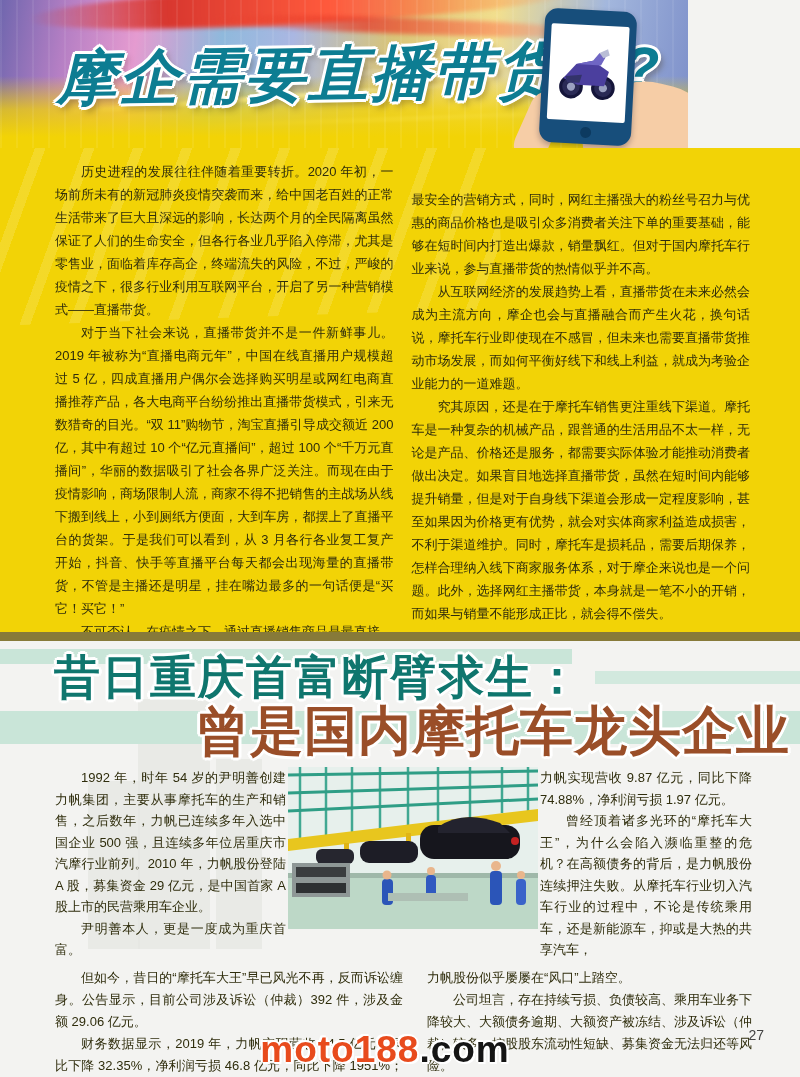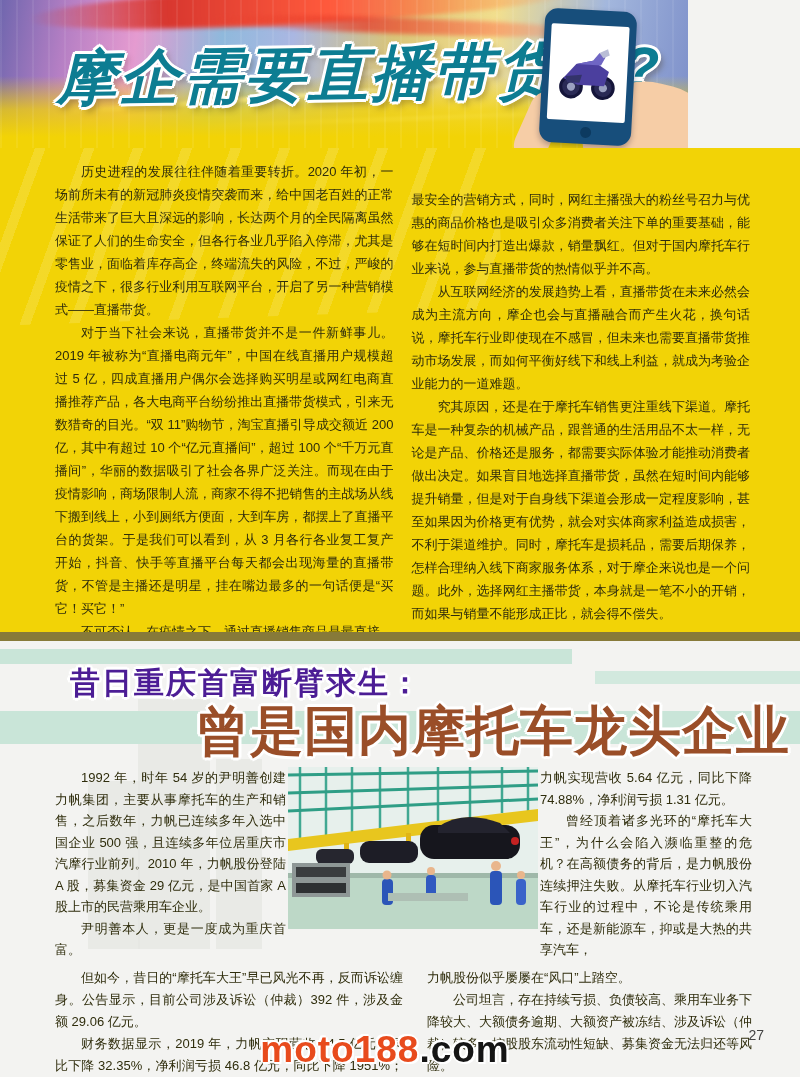--- a/index.html
+++ b/index.html
@@ -103,22 +103,22 @@
   }
   .bldg { position:absolute; background:#e4e5e1; opacity:.7; }
   .b1 { left:138px; top:58px; width:72px; height:250px; }
   .b2 { left:216px; top:118px; width:46px; height:190px; }
   .b3 { left:88px; top:140px; width:52px; height:168px; }
   .stripe { position:absolute; background:#c9e5d8; }
   .s1 { top:8px; left:0; width:572px; height:15px; }
   .s2 { top:30px; right:0; width:205px; height:13px; background:#d2e9de; }
   .s3 { top:70px; left:0; width:800px; height:33px; }
   .sec2-title1 {
-    position:absolute; left:54px; top:6px; z-index:3; margin:16px; white-space:nowrap;
-    font-size:30px; font-weight:800; letter-spacing:2px; color:#4c1d95;
+    position:absolute; left:54px; top:6px; z-index:3; margin:0; white-space:nowrap;
+    font-size:46px; font-weight:800; letter-spacing:2px; color:#0f766e;
     text-shadow:-3px 0 0 #fff,3px 0 0 #fff,0 -3px 0 #fff,0 3px 0 #fff,
       -2px -2px 0 #fff,2px 2px 0 #fff,-2px 2px 0 #fff,2px -2px 0 #fff;
   }
   .sec2-title2 {
     position:absolute; left:196px; top:55px; z-index:3; margin:0; white-space:nowrap;
     font-size:53px; font-weight:800; letter-spacing:1px; color:#9a4e28;
     font-family:"Liberation Serif", serif;
     text-shadow:-3px 0 0 #fff,3px 0 0 #fff,0 -3px 0 #fff,0 3px 0 #fff,
       -2px -2px 0 #fff,2px 2px 0 #fff,-2px 2px 0 #fff,2px -2px 0 #fff;
   }
@@ -256,21 +256,21 @@
                 <circle cx="143" cy="104" r="4" fill="#e9b68c"></circle>
               <rect x="202" y="104" width="12" height="34" rx="4" fill="#2b55b8"></rect>
                 <circle cx="208" cy="99" r="5" fill="#e9b68c"></circle>
               <rect x="228" y="112" width="10" height="26" rx="4" fill="#3a63c9"></rect>
                 <circle cx="233" cy="108" r="4" fill="#e9b68c"></circle>
             </g>
             <rect x="100" y="126" width="80" height="8" fill="#aebfb4"></rect>
           </svg>
         </div>
         <div class="c-right">
-          <p>力帆实现营收 5.64 亿元，同比下降 74.88%，净利润亏损 1.31 亿元。</p>
+          <p>力帆实现营收 9.87 亿元，同比下降 74.88%，净利润亏损 1.97 亿元。</p>
           <p class="indent">曾经顶着诸多光环的“摩托车大王”，为什么会陷入濒临重整的危机？在高额债务的背后，是力帆股份连续押注失败。从摩托车行业切入汽车行业的过程中，不论是传统乘用车，还是新能源车，抑或是大热的共享汽车，</p>
         </div>
       </div>
       <div class="row2">
         <div class="c-bl">
           <p class="indent">但如今，昔日的“摩托车大王”早已风光不再，反而诉讼缠身。公告显示，目前公司涉及诉讼（仲裁）392 件，涉及金额 29.06 亿元。</p>
           <p class="indent">财务数据显示，2019 年，力帆实现营收 74.5 亿元，同比下降 32.35%，净利润亏损 46.8 亿元，同比下降 1951%；今年一季度，</p>
         </div>
         <div class="c-br">
           <p>力帆股份似乎屡屡在“风口”上踏空。</p>

